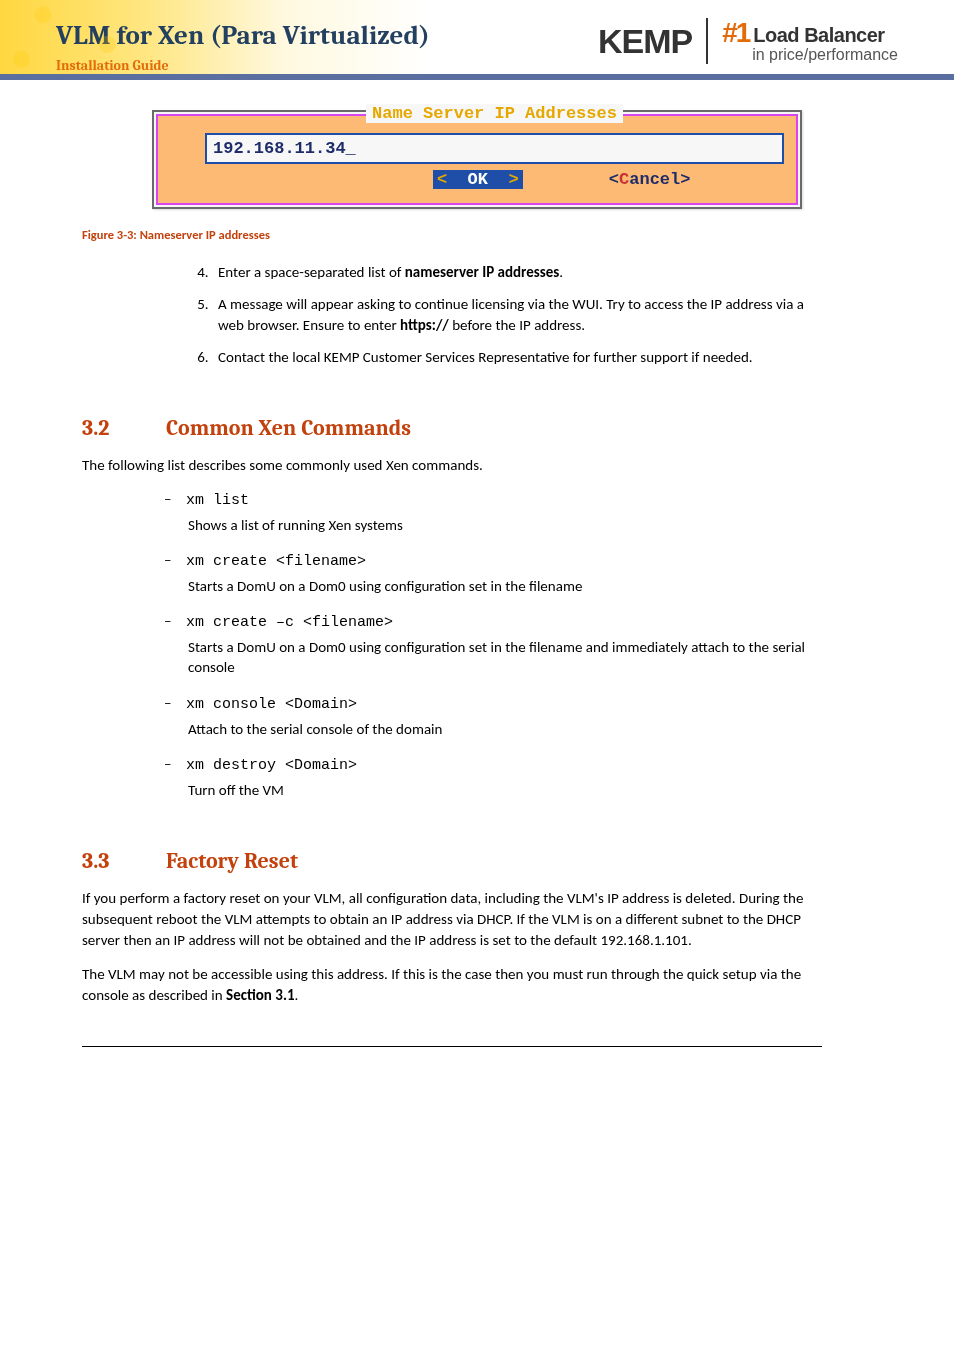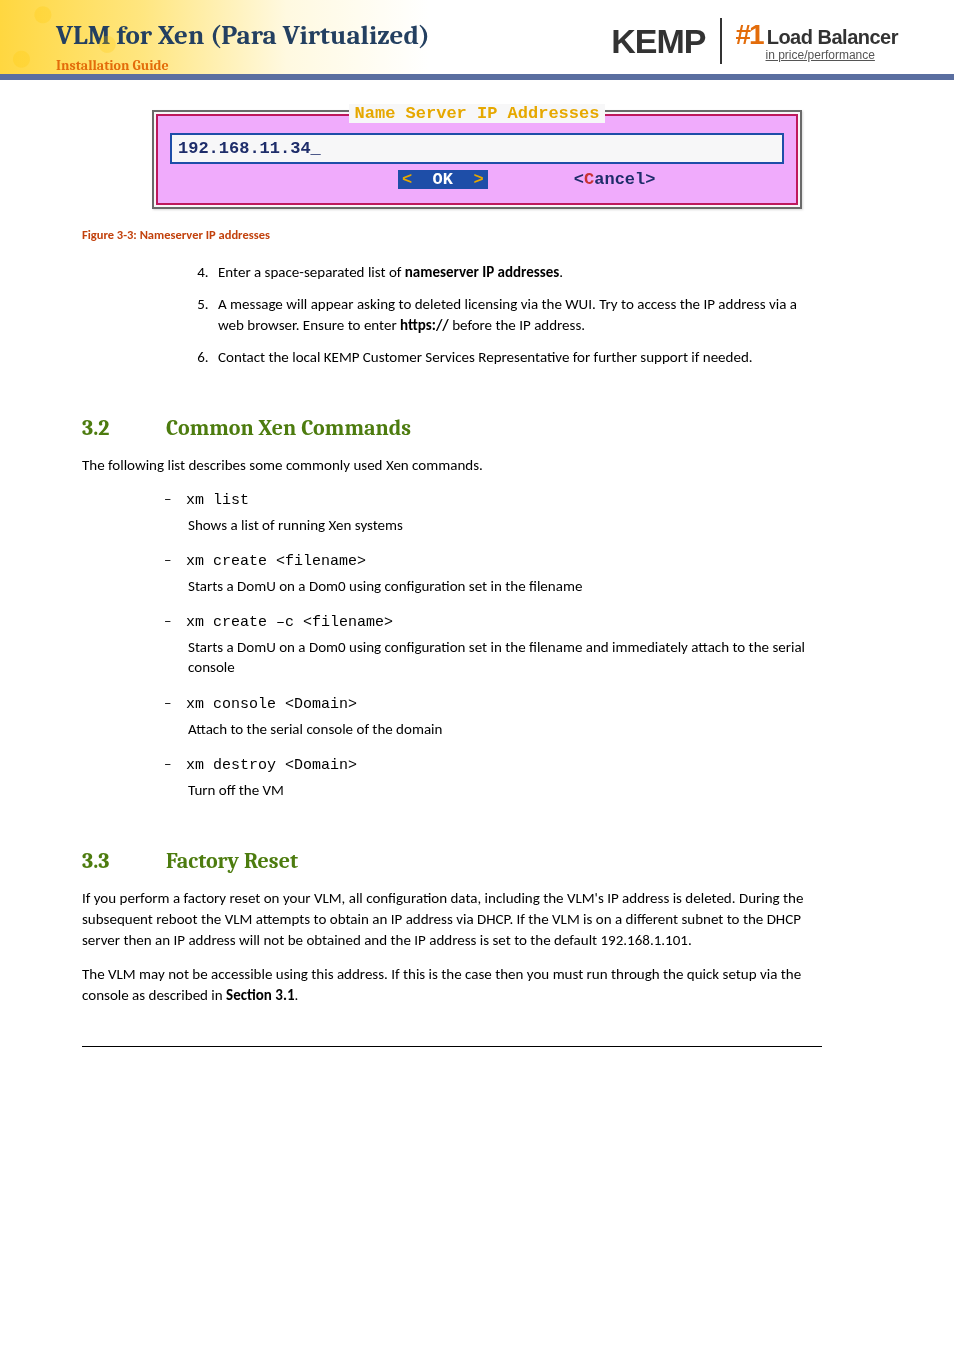--- a/index.html
+++ b/index.html
@@ -70,45 +70,45 @@
   }
   .lb-text {
     font-family: Arial, sans-serif;
     font-weight: 900;
     font-size: 20px;
     color: #333;
     letter-spacing: -0.5px;
   }
   .lb-sub {
     font-family: Arial, sans-serif;
-    font-size: 12px;
+    font-size: 16px;
     color: #555;
     margin-left: 30px;
-    text-decoration: underline;
   }
   .page {
     padding: 30px 82px 40px 82px;
   }
   .terminal-box {
     margin: 0 70px 0 70px;
     border: 2px solid #6a6a6a;
     background: #f7f7f8;
     padding: 2px;
     box-shadow: 1px 1px 2px rgba(0,0,0,0.15);
     position: relative;
   }
   .terminal-inner {
-    border: 2px solid #be185d;
-    background: #f0abfc;
+    border: 2px solid #d946ef;
+    background: #fdba74;
     font-family: "Courier New", monospace;
     font-weight: bold;
     font-size: 17px;
     color: #1e2d6a;
     position: relative;
     padding-bottom: 14px;
+    padding-left: 35px;
   }
   .term-title {
     text-align: center;
     color: #e6a800;
     font-weight: bold;
     margin-top: -12px;
     background: #f7f7f8;
     display: table;
     margin-left: auto;
     margin-right: auto;
@@ -158,21 +158,21 @@
     list-style: decimal;
     margin-left: 130px;
     margin-right: 50px;
     font-size: 15px;
     line-height: 1.35;
   }
   ol.steps li { margin-bottom: 12px; padding-left: 6px; }
   .bold { font-weight: bold; }
   h2.section {
     font-family: Cambria, Georgia, serif;
-    color: #4d7c0f;
+    color: #c2410c;
     font-size: 22px;
     font-weight: bold;
     margin-top: 48px;
     margin-bottom: 14px;
   }
   h2.section .secnum { display: inline-block; width: 84px; }
   p.body {
     font-size: 15px;
     margin: 0 50px 14px 0;
     line-height: 1.38;
@@ -232,21 +232,21 @@
         <span class="btn-ok"><span class="angle">&lt;</span>&nbsp;&nbsp;<span class="ok-text">OK</span>&nbsp;&nbsp;<span class="angle">&gt;</span></span>
         <span class="btn-cancel">&lt;<span class="c">C</span><span id="cancel-rest">ancel</span>&gt;</span>
       </div>
     </div>
   </div>
 
   <div class="figure-caption">Figure 3-3: Nameserver IP addresses</div>
 
   <ol class="steps" start="4" id="steps-list">
       <li><span>Enter a space-separated list of </span><span class="bold">nameserver IP addresses</span><span>.</span></li>
-      <li><span>A message will appear asking to deleted licensing via the WUI. Try to access the IP address via a web browser. Ensure to enter </span><span class="bold">https://</span><span> before the IP address.</span></li>
+      <li><span>A message will appear asking to continue licensing via the WUI. Try to access the IP address via a web browser. Ensure to enter </span><span class="bold">https://</span><span> before the IP address.</span></li>
       <li><span>Contact the local KEMP Customer Services Representative for further support if needed.</span></li>
     </ol>
 
   <h2 class="section">
     <span class="secnum">3.2</span><span>Common Xen Commands</span>
   </h2>
   <p class="body">The following list describes some commonly used Xen commands.</p>
 
   <div class="cmd-list" id="cmd-list">
       <div class="cmd-item">

